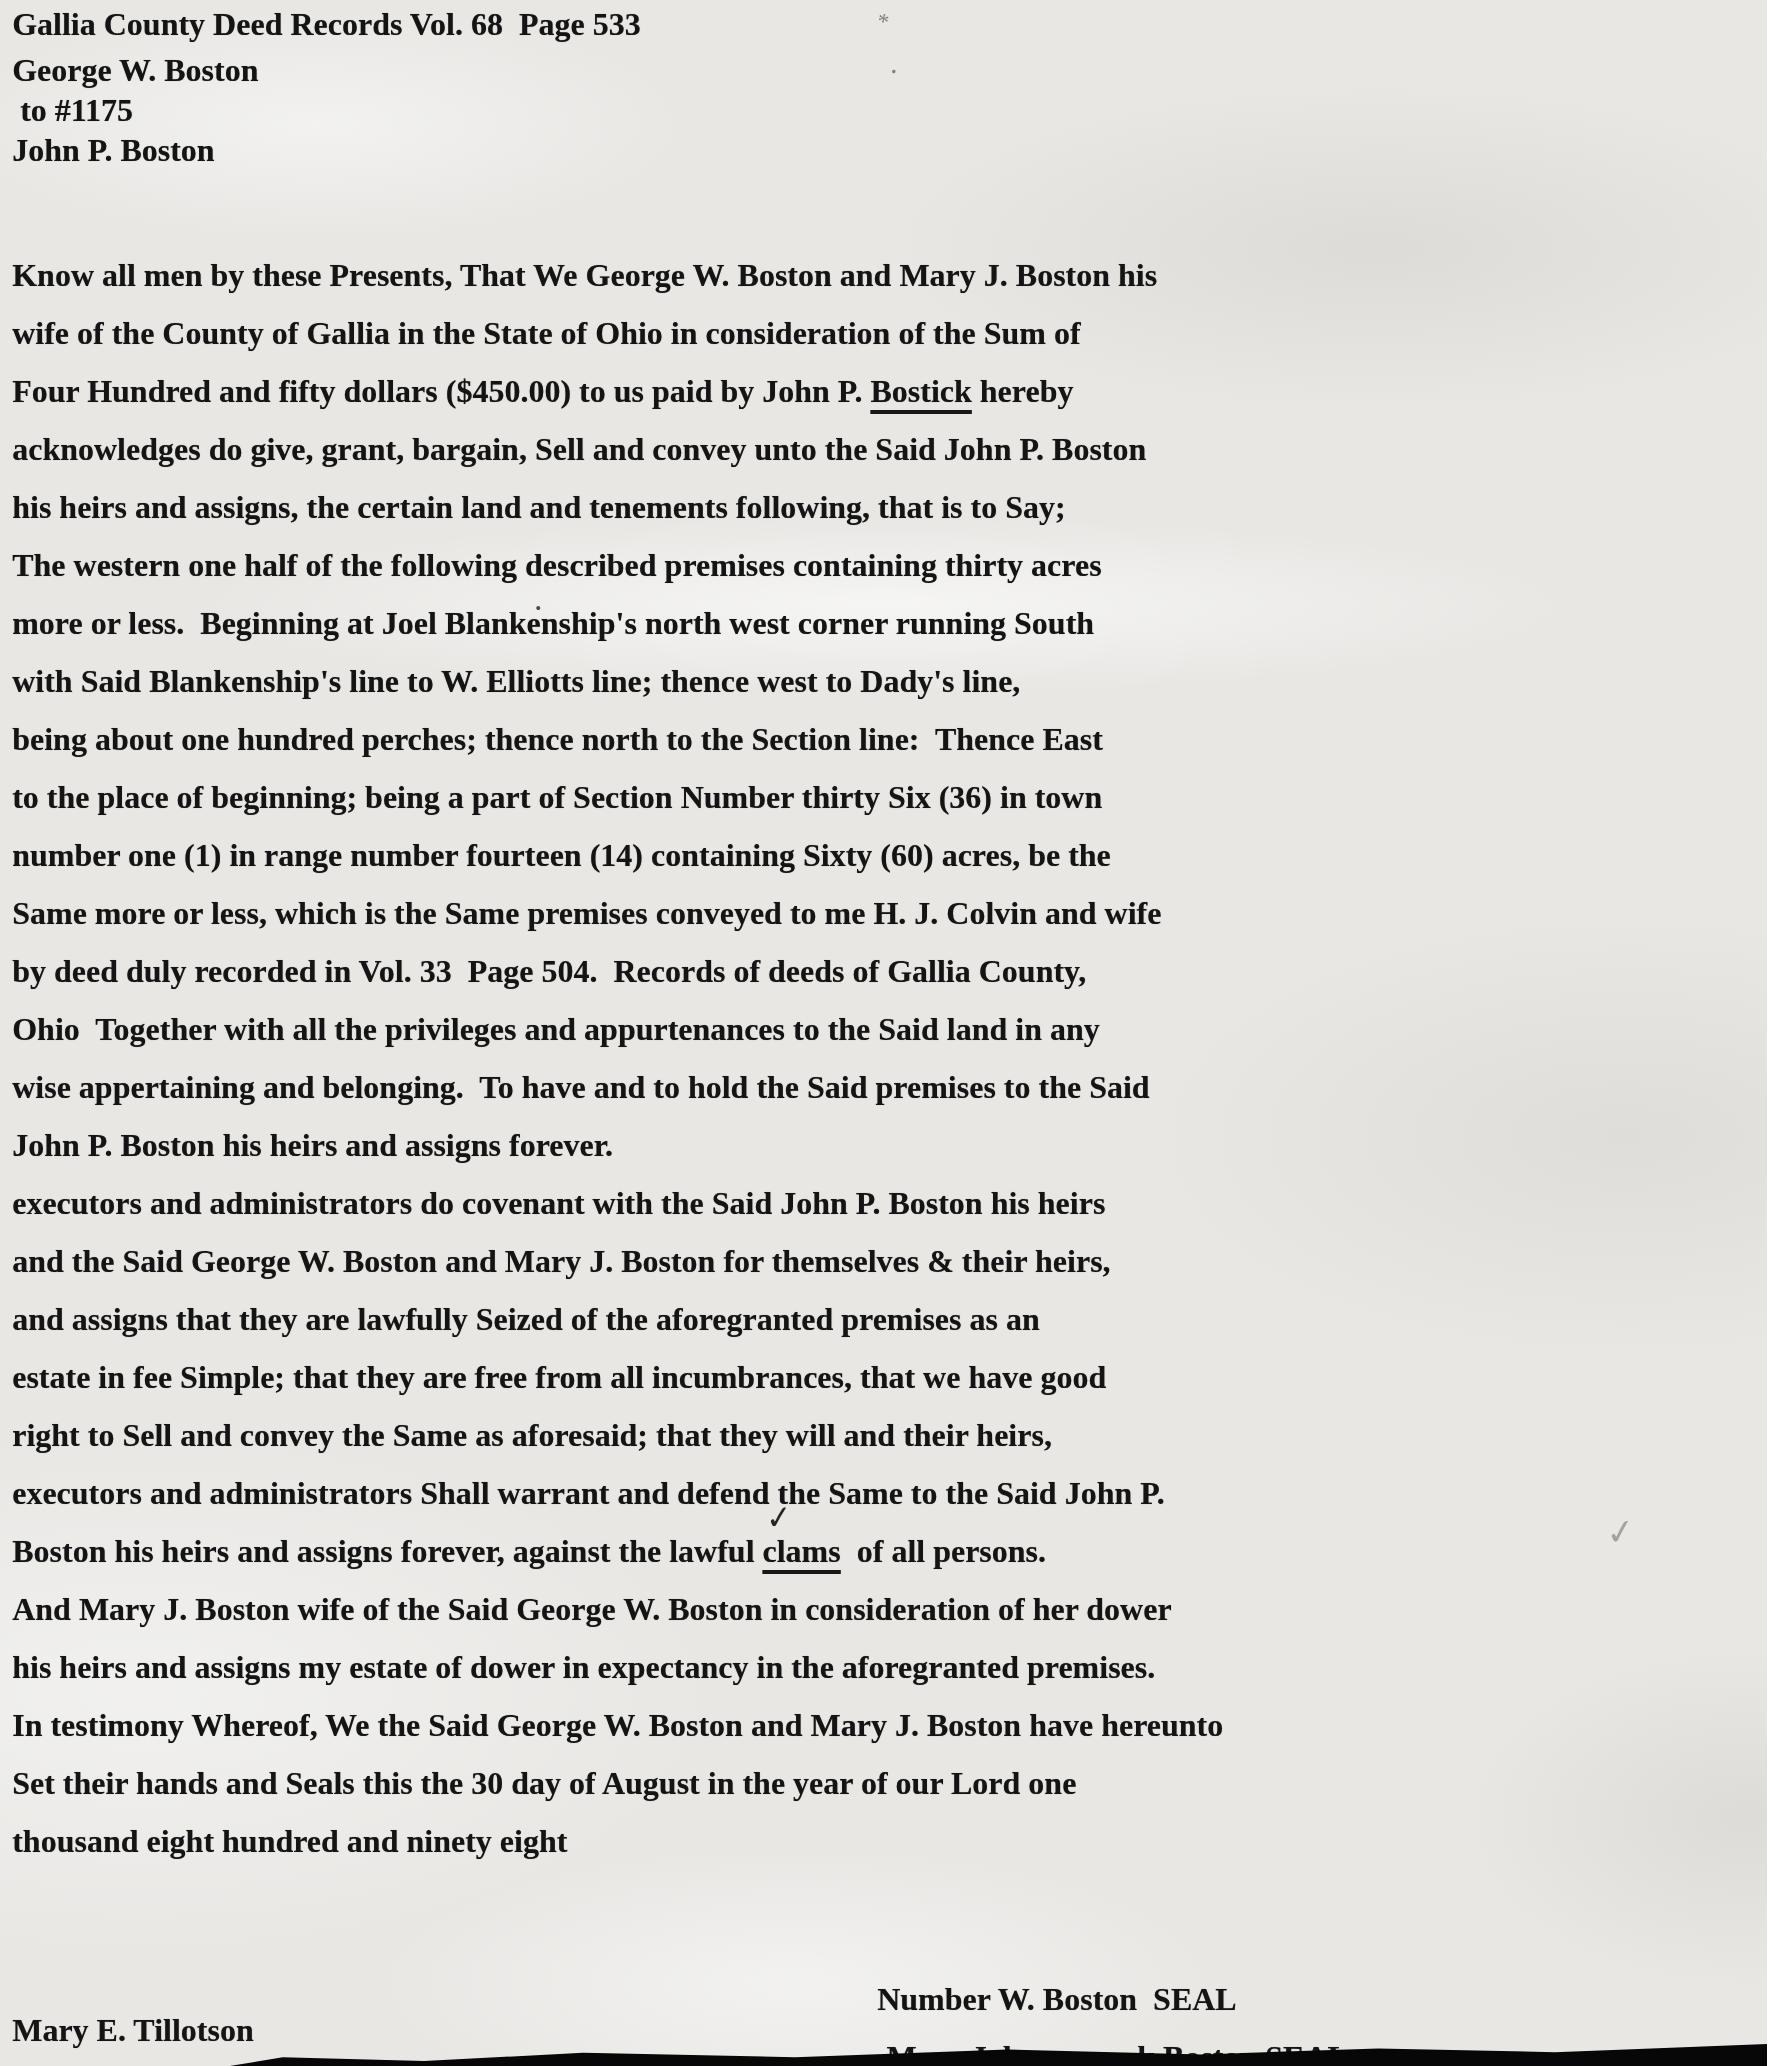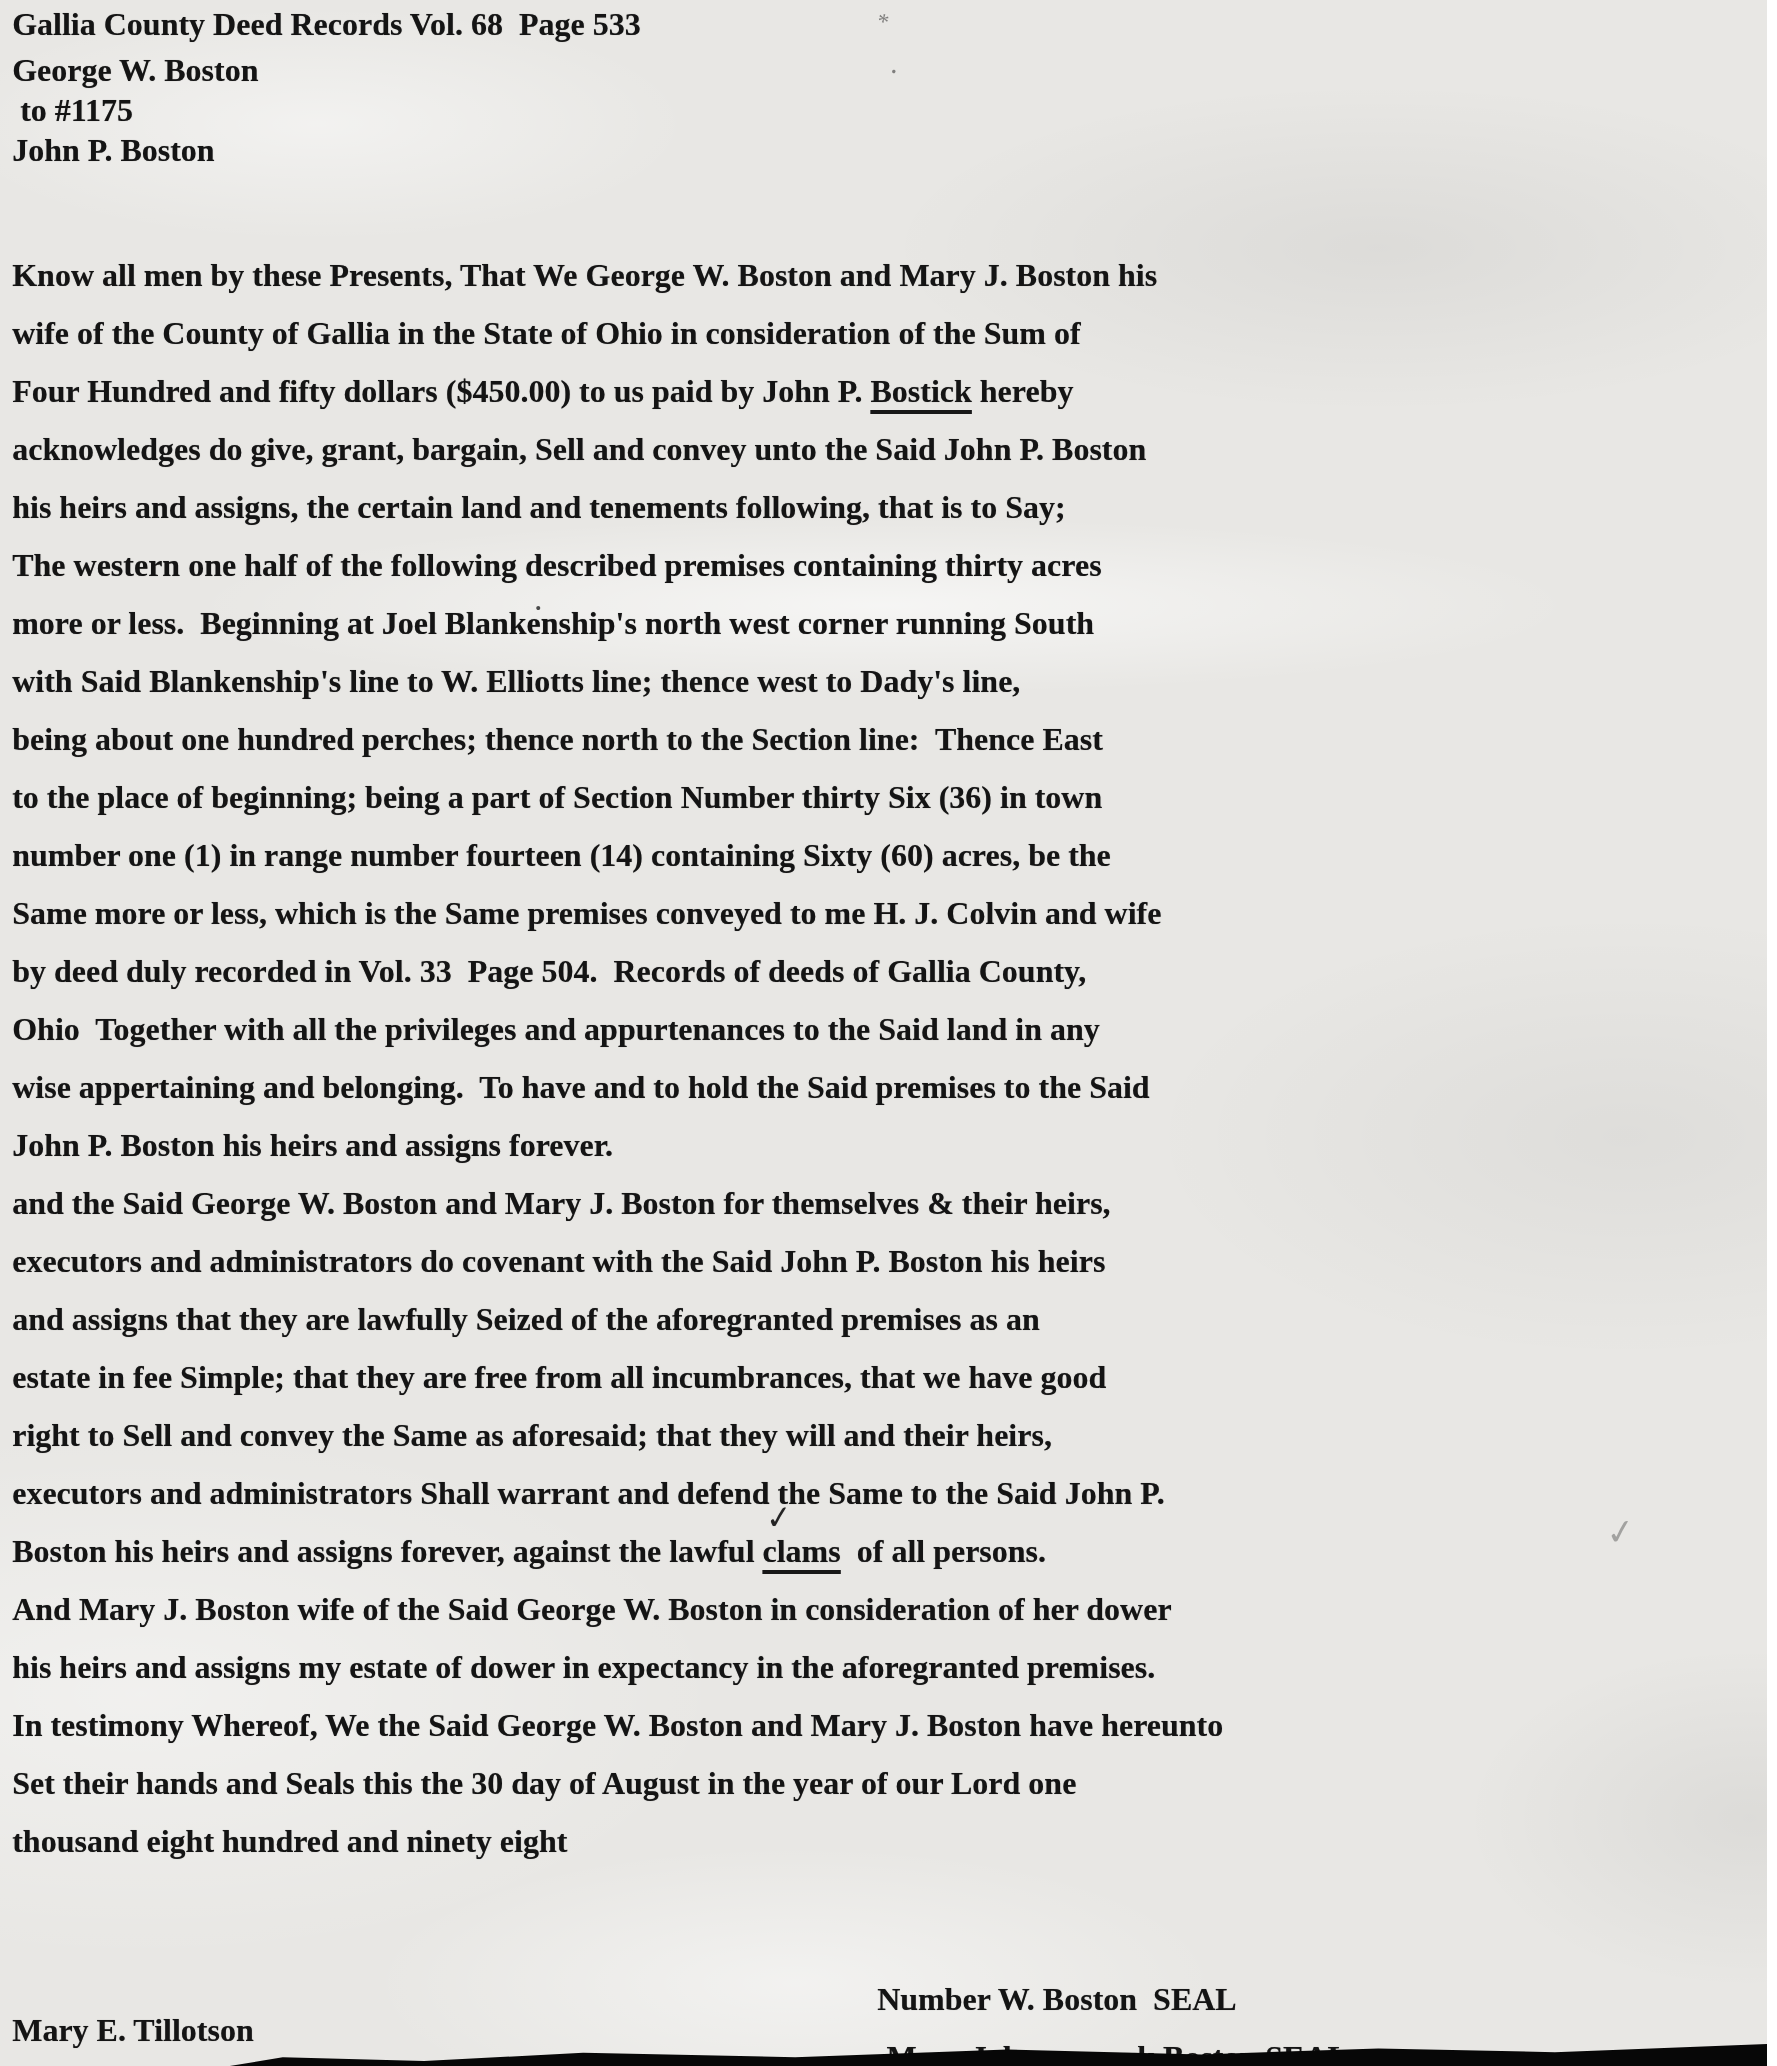--- a/index.html
+++ b/index.html
@@ -142,22 +142,22 @@
       <div class="body-line typed">more or less.  Beginning at Joel Blankenship's north west corner running South</div>
       <div class="body-line typed">with Said Blankenship's line to W. Elliotts line; thence west to Dady's line,</div>
       <div class="body-line typed">being about one hundred perches; thence north to the Section line:  Thence East</div>
       <div class="body-line typed">to the place of beginning; being a part of Section Number thirty Six (36) in town</div>
       <div class="body-line typed">number one (1) in range number fourteen (14) containing Sixty (60) acres, be the</div>
       <div class="body-line typed">Same more or less, which is the Same premises conveyed to me H. J. Colvin and wife</div>
       <div class="body-line typed">by deed duly recorded in Vol. 33  Page 504.  Records of deeds of Gallia County,</div>
       <div class="body-line typed">Ohio  Together with all the privileges and appurtenances to the Said land in any</div>
       <div class="body-line typed">wise appertaining and belonging.  To have and to hold the Said premises to the Said</div>
       <div class="body-line typed">John P. Boston his heirs and assigns forever.</div>
+      <div class="body-line typed">executors and administrators do covenant with the Said John P. Boston his heirs</div>
       <div class="body-line typed">and the Said George W. Boston and Mary J. Boston for themselves &amp; their heirs,</div>
-      <div class="body-line typed">executors and administrators do covenant with the Said John P. Boston his heirs</div>
       <div class="body-line typed">and assigns that they are lawfully Seized of the aforegranted premises as an</div>
       <div class="body-line typed">estate in fee Simple; that they are free from all incumbrances, that we have good</div>
       <div class="body-line typed">right to Sell and convey the Same as aforesaid; that they will and their heirs,</div>
       <div class="body-line typed">executors and administrators Shall warrant and defend the Same to the Said John P.</div>
       <div class="body-line typed">Boston his heirs and assigns forever, against the lawful <span class="u anno">clams<span class="check-above">✓</span></span>  of all persons.</div>
       <div class="body-line typed">And Mary J. Boston wife of the Said George W. Boston in consideration of her dower</div>
       <div class="body-line typed">his heirs and assigns my estate of dower in expectancy in the aforegranted premises.</div>
       <div class="body-line typed">In testimony Whereof, We the Said George W. Boston and Mary J. Boston have hereunto</div>
       <div class="body-line typed">Set their hands and Seals this the 30 day of August in the year of our Lord one</div>
       <div class="body-line typed">thousand eight hundred and ninety eight</div>

